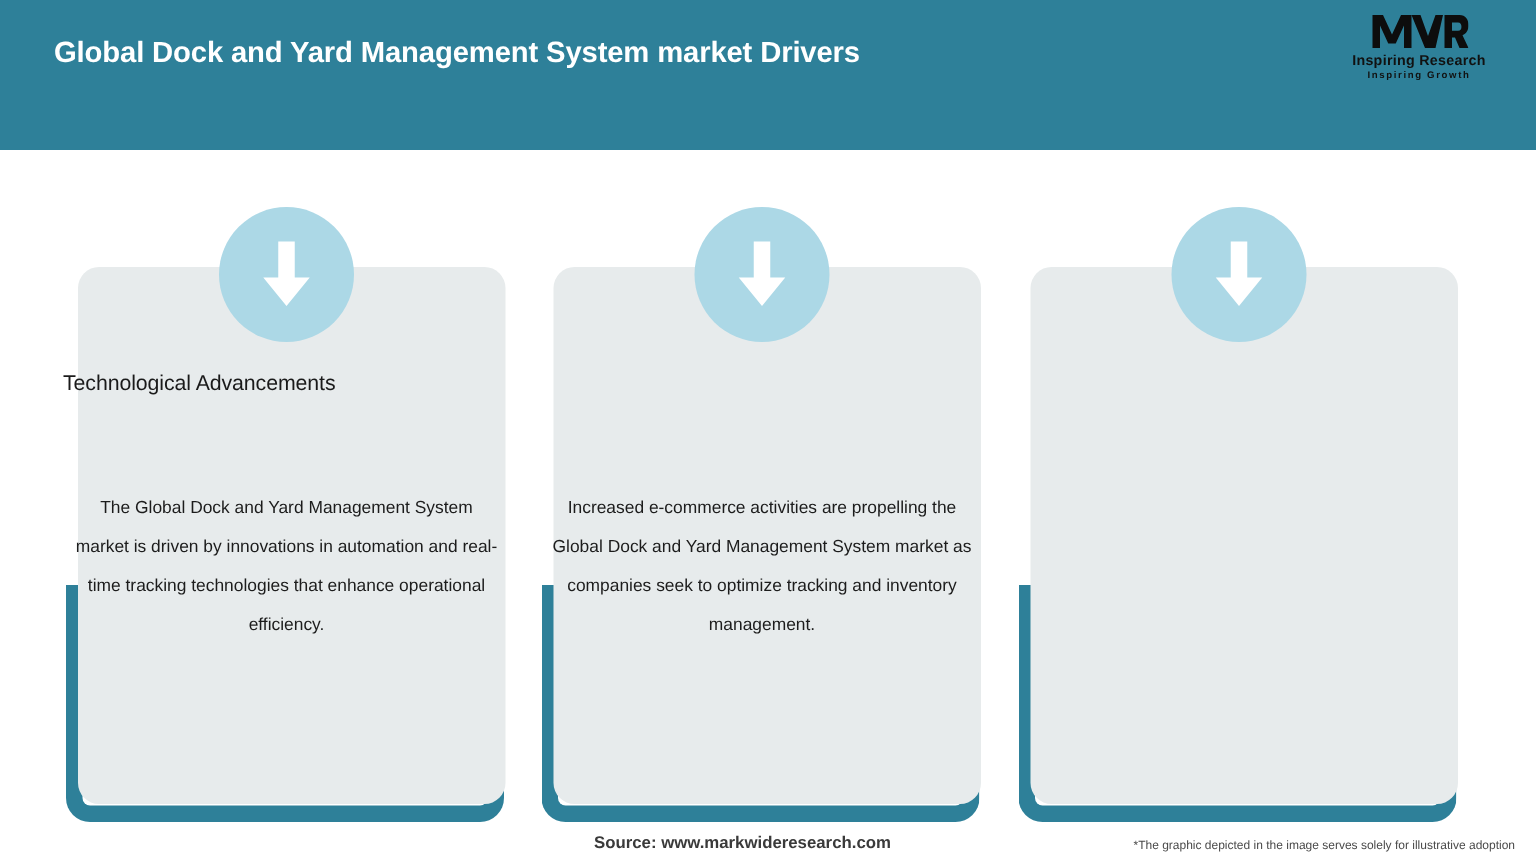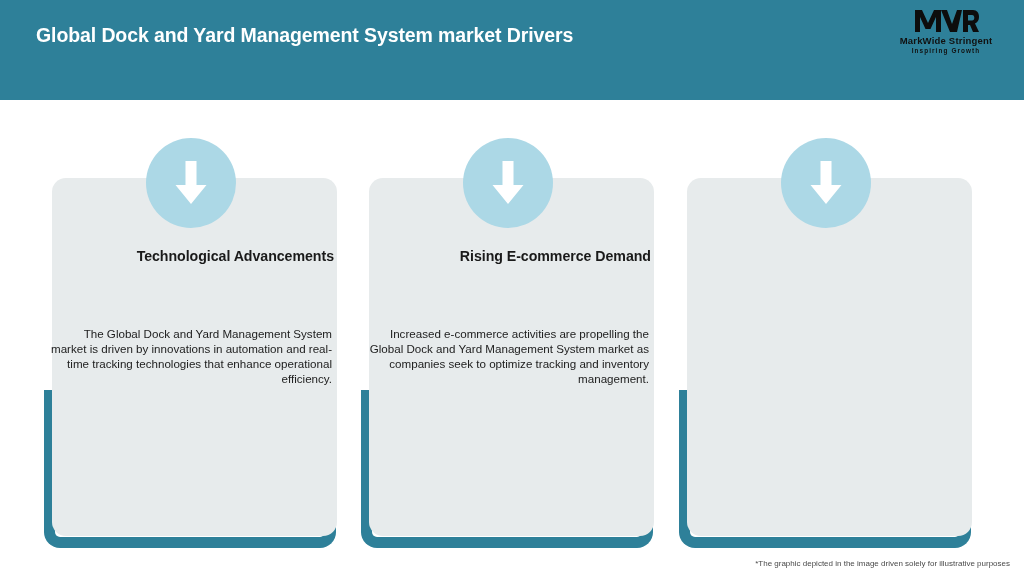--- a/index.html
+++ b/index.html
@@ -123,36 +123,36 @@
     align-items: center;
     justify-content: center;
   }
   .icon-circle svg { display: block; }
 
   .card-title {
     position: absolute;
     left: 14px;
     right: 14px;
     top: 110px;
-    text-align: right;
+    text-align: left;
     font-size: 14.2px;
-    font-weight: bold;
+    font-weight: normal;
     color: #1A1A1A;
     letter-spacing: -0.05px;
   }
 
   .card-body {
     position: absolute;
     left: 22px;
     right: 16px;
     top: 188px;
     font-size: 11.6px;
-    line-height: 15px;
+    line-height: 26px;
     color: #1C1C1C;
-    text-align: right;
+    text-align: center;
   }
 
   
   #source-note {
     position: absolute;
     left: 396px;
     top: 556px;
     font-size: 11.2px;
     font-weight: bold;
     color: #3A3A3A;
@@ -179,21 +179,21 @@
     <div id="brand-logo">
       <span class="mark">
         <svg width="66" height="26" viewBox="0 0 66 26" aria-hidden="true">
           <g fill="#0D0D0D">
             <path d="M2 2 L9 2 L15 15 L21 2 L28 2 L28 24 L23 24 L23 9 L17.5 21 L12.5 21 L7 9 L7 24 L2 24 Z"></path>
             <path d="M28 2 L34 2 L39 16 L44 2 L49 2 L44 24 L37 24 Z"></path>
             <path d="M50 2 L60 2 C64 2 66 5 66 9 C66 12 64.5 14.5 62 15.5 L66 24 L60 24 L57 17 L55 17 L55 24 L50 24 Z M55 7 L55 12.5 L59 12.5 C60.6 12.5 61.3 11.4 61.3 9.8 C61.3 8.1 60.6 7 59 7 Z"></path>
           </g>
         </svg>
       </span>
-      <span class="brand-name">MarkWide Stringent</span>
+      <span class="brand-name">Inspiring Research</span>
       <span class="brand-tagline">Inspiring Growth</span>
     </div>
   </div>
 
   <div class="driver-block b1">
     <div class="bracket"></div>
     <div class="card"></div>
     <div class="icon-circle">
       <svg width="36" height="46" viewBox="0 0 36 46" aria-hidden="true">
         <path d="M12.5 1 L23.5 1 L23.5 25 L33.5 25 L18 44 L2.5 25 L12.5 25 Z" fill="#FFFFFF"></path>
@@ -204,29 +204,29 @@
   </div>
 
   <div class="driver-block b2">
     <div class="bracket"></div>
     <div class="card"></div>
     <div class="icon-circle">
       <svg width="36" height="46" viewBox="0 0 36 46" aria-hidden="true">
         <path d="M12.5 1 L23.5 1 L23.5 25 L33.5 25 L18 44 L2.5 25 L12.5 25 Z" fill="#FFFFFF"></path>
       </svg>
     </div>
-    <div class="card-title">Rising E-commerce Demand</div>
     <div class="card-body">Increased e-commerce activities are propelling the Global Dock and Yard Management System market as companies seek to optimize tracking and inventory management.</div>
   </div>
 
   <div class="driver-block b3">
     <div class="bracket"></div>
     <div class="card"></div>
     <div class="icon-circle">
       <svg width="36" height="46" viewBox="0 0 36 46" aria-hidden="true">
         <path d="M12.5 1 L23.5 1 L23.5 25 L33.5 25 L18 44 L2.5 25 L12.5 25 Z" fill="#FFFFFF"></path>
       </svg>
     </div>
   </div>
 
-  <div id="disclaimer-note">*The graphic depicted in the image driven solely for illustrative purposes</div>
+  <div id="source-note">Source: www.markwideresearch.com</div>
+  <div id="disclaimer-note">*The graphic depicted in the image serves solely for illustrative adoption</div>
 
 </div>
 
 </body></html>

